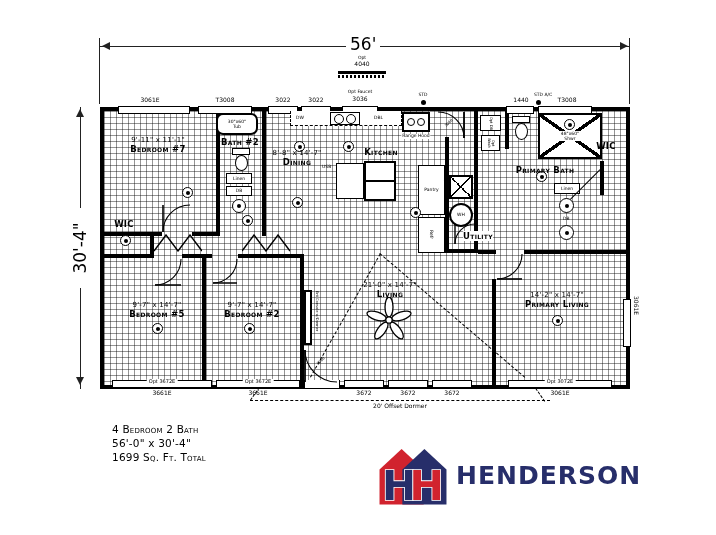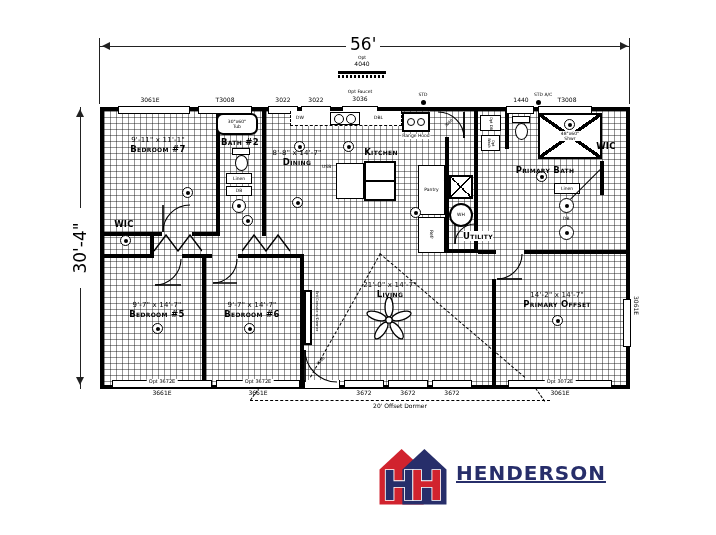--- a/index.html
+++ b/index.html
@@ -156,29 +156,29 @@
     </div>
     <div class="rl" style="left:20px;top:108px;">
       <div class="n">WIC</div>
     </div>
     <div class="rl" style="left:53px;top:190px;">
       <div class="d">9'-7" x 14'-7"</div>
       <div class="n">Bedroom #5</div>
     </div>
     <div class="rl" style="left:148px;top:190px;">
       <div class="d">9'-7" x 14'-7"</div>
-      <div class="n">Bedroom #6</div>
+      <div class="n">Bedroom #2</div>
     </div>
     <div class="rl" style="left:286px;top:170px;">
       <div class="d">21'-0" x 14'-7"</div>
       <div class="n">Living</div>
     </div>
     <div class="rl" style="left:453px;top:180px;">
       <div class="d">14'-2" x 14'-7"</div>
-      <div class="n">Primary Offset</div>
+      <div class="n">Primary Living</div>
     </div>
 
     <div class="fx thick" style="left:112px;top:2px;width:42px;height:22px;border-radius:7px;">
       <div class="t"><span>30"x60"</span><br>
       <span>Tub</span></div>
     </div>
     <div class="toilet-tank" style="left:128px;top:37px;width:18px;height:7px;"></div>
     <div class="toilet-bowl" style="left:131px;top:44px;width:13px;height:16px;"></div>
     <div class="fx" style="left:122px;top:62px;width:26px;height:11px;">
       <div class="t">Linen</div>
@@ -312,22 +312,27 @@
   <div class="ml ctr" style="left:452px;top:390px;">3672</div>
   <div class="ml ctr" style="left:560px;top:390px;">3061E</div>
 
   <div class="ml vtext" style="left:633px;top:296px;">3061E</div>
 
   <div class="dash" style="left:250px;top:400px;width:300px;"></div>
   <div class="dash" style="left:250px;top:400px;width:16px;transform:rotate(-55deg);"></div>
   <div class="dash" style="left:536px;top:388px;width:16px;transform:rotate(55deg);"></div>
   <div class="ml ctr" style="left:400px;top:403px;">20' Offset Dormer</div>
 
+  <div class="summary">
+    <div>4 Bedroom 2 Bath</div>
+    <div style="font-variant:normal;">56'-0" x 30'-4"</div>
+    <div>1699 Sq. Ft. Total</div>
+  </div>
 
   <svg class="abs" style="left:378px;top:440px;" width="70" height="68" viewBox="0 0 92 88">
     <polygon points="2,38 31,11 60,38 60,84 2,84" fill="#d1232e"></polygon>
     <polygon points="32,38 61,11 90,38 90,84 32,84" fill="#272e6a"></polygon>
     <text x="28" y="78" font-size="54" font-weight="bold" font-family="DejaVu Sans, sans-serif" text-anchor="middle" fill="#272e6a" stroke="#ffffff" stroke-width="2.2" paint-order="stroke">H</text>
     <text x="64" y="78" font-size="54" font-weight="bold" font-family="DejaVu Sans, sans-serif" text-anchor="middle" fill="#d1232e" stroke="#ffffff" stroke-width="2.2" paint-order="stroke">H</text>
   </svg>
-  <div class="brand" style="left:456px;top:461px;font-size:20px;letter-spacing:1px;color:#272e6a;text-decoration:underline;">HENDERSON</div>
+  <div class="brand" style="left:456px;top:461px;font-size:25px;letter-spacing:1px;color:#272e6a;">HENDERSON</div>
 
 </div>
 
 </body></html>

